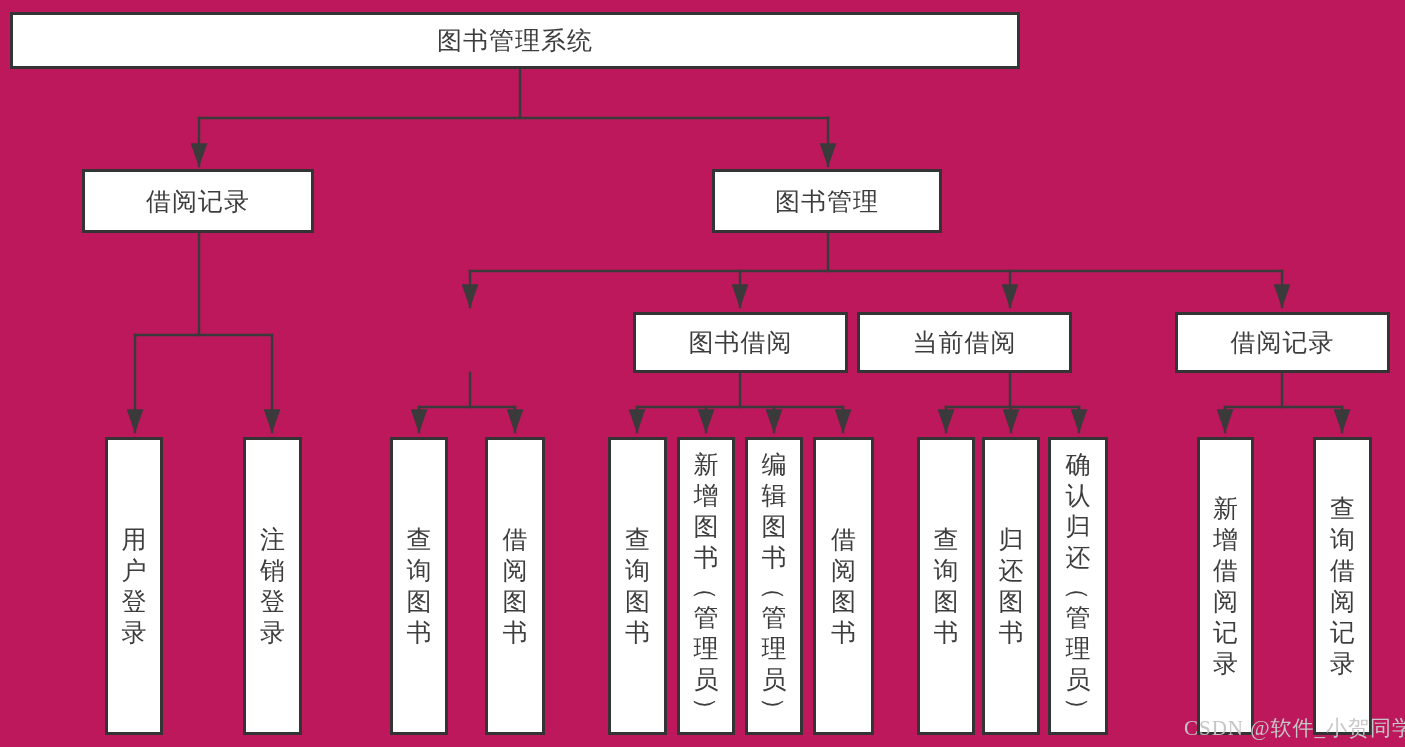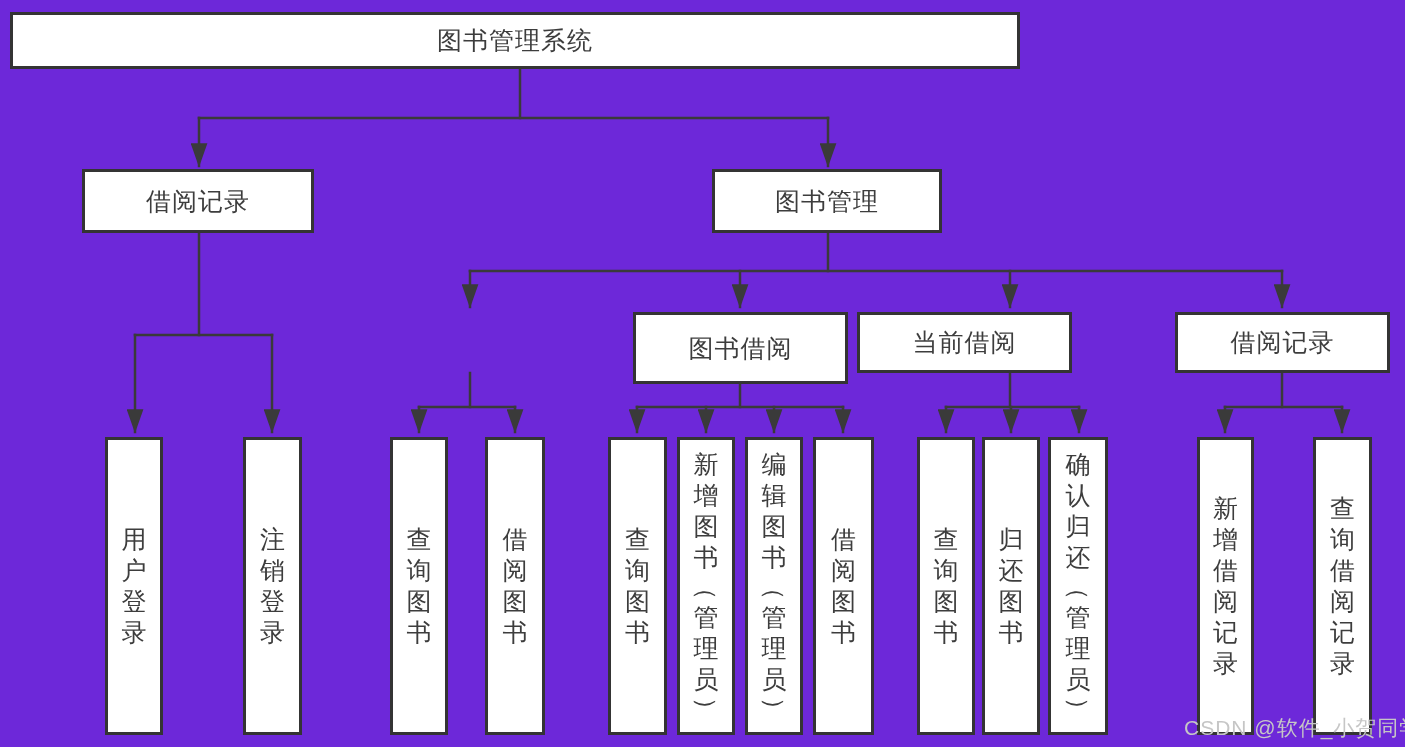--- a/index.html
+++ b/index.html
@@ -1,20 +1,20 @@
 <!DOCTYPE html>
 <html><head>
 <meta charset="utf-8">
 <style>
   html,body{margin:0;padding:0;background:#ffffff;}
   .canvas{
     position:relative;
     width:1405px;height:747px;
-    background:#6d28d9;
-    font-family:Liberation Sans, sans-serif;
+    background:#be185d;
+    font-family:Liberation Serif, serif;
     overflow:hidden;
   }
   .connectors{position:absolute;left:0;top:0;z-index:0;}
   .hbox{
     position:absolute;
     box-sizing:border-box;
     border:3px solid #343434;
     background:#ffffff;
     display:flex;align-items:center;justify-content:center;
     z-index:1;
@@ -101,21 +101,21 @@
     <span class="label">图书管理系统</span>
   </div>
 
   <div class="hbox" style="left:82px;top:169px;width:232px;height:64px">
     <span class="label">借阅记录</span>
   </div>
   <div class="hbox" style="left:712px;top:169px;width:230px;height:64px">
     <span class="label">图书管理</span>
   </div>
 
-  <div class="hbox" style="left:633px;top:312px;width:215px;height:72px">
+  <div class="hbox" style="left:633px;top:312px;width:215px;height:61px">
     <span class="label">图书借阅</span>
   </div>
   <div class="hbox" style="left:857px;top:312px;width:215px;height:61px">
     <span class="label">当前借阅</span>
   </div>
   <div class="hbox" style="left:1175px;top:312px;width:215px;height:61px">
     <span class="label">借阅记录</span>
   </div>
 
   <div class="vbox" style="left:105px;top:437px;width:58px;height:298px">

